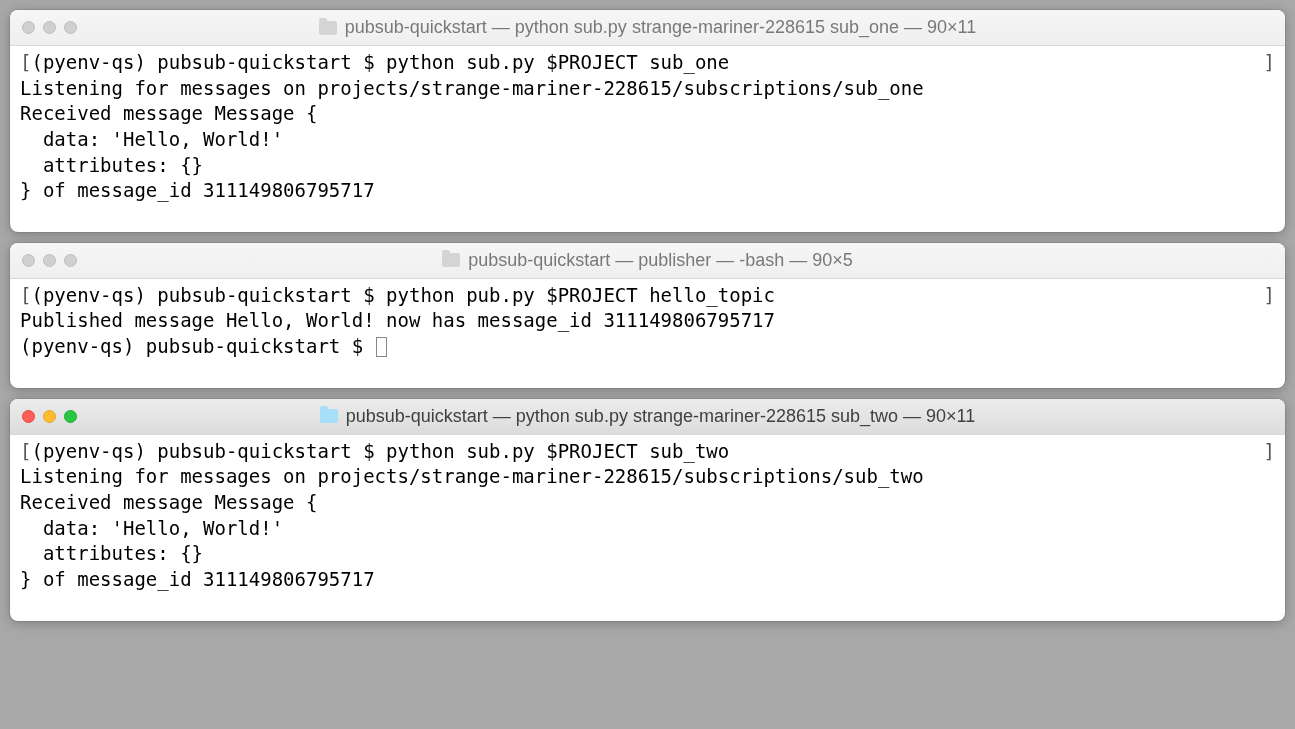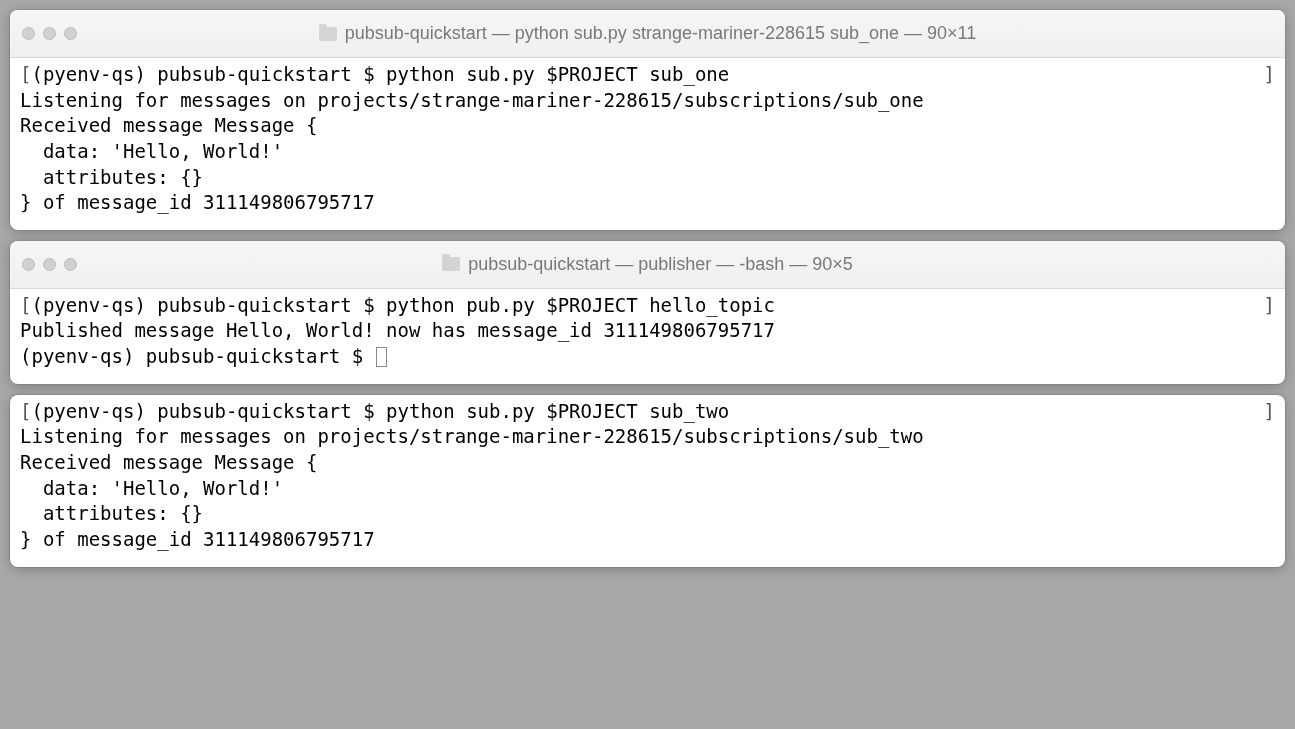--- a/index.html
+++ b/index.html
@@ -11,21 +11,21 @@
       height: 729px;
     }
     .window {
       background: #fff;
       border-radius: 8px;
       box-shadow: 0 2px 12px rgba(0,0,0,0.25), 0 0 0 1px rgba(0,0,0,0.08);
       margin-bottom: 11px;
       overflow: hidden;
     }
     .titlebar {
-      height: 48px;
+      height: 36px;
       display: flex;
       align-items: center;
       padding: 0 12px;
       border-bottom: 1px solid #d8d8d8;
       position: relative;
     }
     .titlebar.inactive {
       background: linear-gradient(#f6f6f6, #efefef);
     }
     .titlebar.active {
@@ -71,21 +71,21 @@
     .folder-icon.blue { background: #a7dff8; }
     .folder-icon::before {
       content: "";
       position: absolute;
       top: -3px; left: 0;
       width: 8px; height: 3px;
       border-radius: 2px 2px 0 0;
       background: inherit;
     }
     .term-body {
-      padding: 4px 10px 14px 10px;
+      padding: 4px 10px 28px 10px;
       font-family: "SF Mono", Menlo, Monaco, Consolas, monospace;
       font-size: 19px;
       line-height: 1.35;
       color: #000;
       white-space: pre;
       overflow: hidden;
     }
     .line { display: block; position: relative; }
     .bracket-right {
       position: absolute;
@@ -127,15 +127,26 @@
           <div class="tl max inactive"></div>
         </div>
         <div class="title-wrap">
           <span class="folder-icon grey"></span>
           <span>pubsub-quickstart — publisher — -bash — 90×5</span>
         </div>
       </div>
       <div class="term-body"><span class="line"><span style="color: rgb(85, 85, 85);">[</span><span>(pyenv-qs) pubsub-quickstart $ python pub.py $PROJECT hello_topic</span><span class="bracket-right">]</span></span><span class="line"><span>Published message Hello, World! now has message_id 311149806795717</span></span><span class="line"><span>(pyenv-qs) pubsub-quickstart $ </span><span class="cursor-box"></span></span></div>
     </div>
     <div class="window">
+      <div class="titlebar active">
+        <div class="traffic-lights">
+          <div class="tl close active"></div>
+          <div class="tl min active"></div>
+          <div class="tl max active"></div>
+        </div>
+        <div class="title-wrap">
+          <span class="folder-icon blue"></span>
+          <span>pubsub-quickstart — python sub.py strange-mariner-228615 sub_two — 90×11</span>
+        </div>
+      </div>
       <div class="term-body"><span class="line"><span style="color: rgb(85, 85, 85);">[</span><span>(pyenv-qs) pubsub-quickstart $ python sub.py $PROJECT sub_two</span><span class="bracket-right">]</span></span><span class="line"><span>Listening for messages on projects/strange-mariner-228615/subscriptions/sub_two</span></span><span class="line"><span>Received message Message {</span></span><span class="line"><span>  data: 'Hello, World!'</span></span><span class="line"><span>  attributes: {}</span></span><span class="line"><span>} of message_id 311149806795717</span></span></div>
     </div>
   </div>
 
 </body></html>

